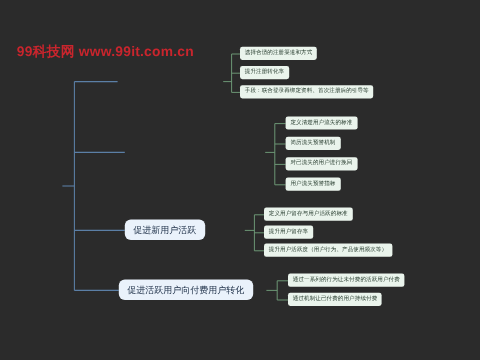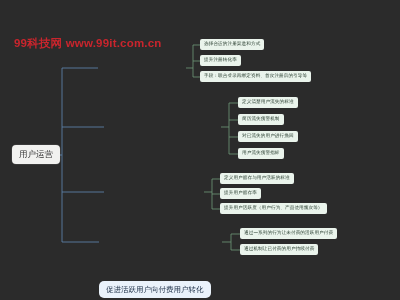--- a/index.html
+++ b/index.html
@@ -95,32 +95,32 @@
     <path d="M212 209 H220" stroke="#6f9b78" stroke-width="0.8" fill="none"></path>
 
     <path d="M222 242 H231" stroke="#6f9b78" stroke-width="0.8" fill="none"></path>
     <path d="M231 234 V250" stroke="#6f9b78" stroke-width="0.8" fill="none"></path>
     <path d="M231 234 H240" stroke="#6f9b78" stroke-width="0.8" fill="none"></path>
     <path d="M231 250 H240" stroke="#6f9b78" stroke-width="0.8" fill="none"></path>
   </svg>
 
   <div id="watermark">99科技网 www.99it.com.cn</div>
 
-  <div class="node root" style="left:12px; top:145px;">用户运营</div>
 
   <div class="node leaf" style="left:200px; top:39px;">选择合适的注册渠道和方式</div>
   <div class="node leaf" style="left:200px; top:55px;">提升注册转化率</div>
   <div class="node leaf" style="left:200px; top:71px;">手段：联合登录再绑定资料、首次注册后的引导等</div>
 
   <div class="node leaf" style="left:238px; top:97px;">定义清楚用户流失的标准</div>
   <div class="node leaf" style="left:238px; top:114px;">简历流失预警机制</div>
   <div class="node leaf" style="left:238px; top:131px;">对已流失的用户进行挽回</div>
   <div class="node leaf" style="left:238px; top:148px;">用户流失预警指标</div>
 
+  <div class="node branch" style="left:104px; top:183px;">促进新用户活跃</div>
   <div class="node leaf" style="left:220px; top:173px;">定义用户留存与用户活跃的标准</div>
   <div class="node leaf" style="left:220px; top:188px;">提升用户留存率</div>
   <div class="node leaf" style="left:220px; top:203px;">提升用户活跃度（用户行为、产品使用频次等）</div>
 
-  <div class="node branch" style="left:99px; top:233px;margin-top:48px;">促进活跃用户向付费用户转化</div>
+  <div class="node branch" style="left:99px; top:233px;">促进活跃用户向付费用户转化</div>
   <div class="node leaf" style="left:240px; top:228px;">通过一系列的行为让未付费的活跃用户付费</div>
   <div class="node leaf" style="left:240px; top:244px;">通过机制让已付费的用户持续付费</div>
 
 </div>
 
 </body></html>

